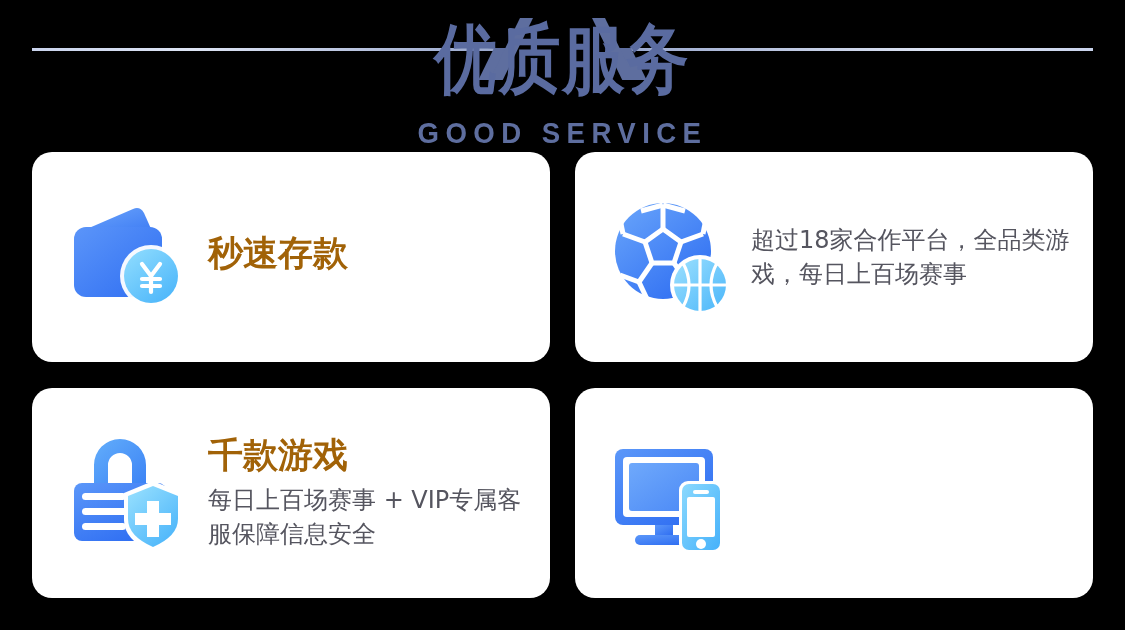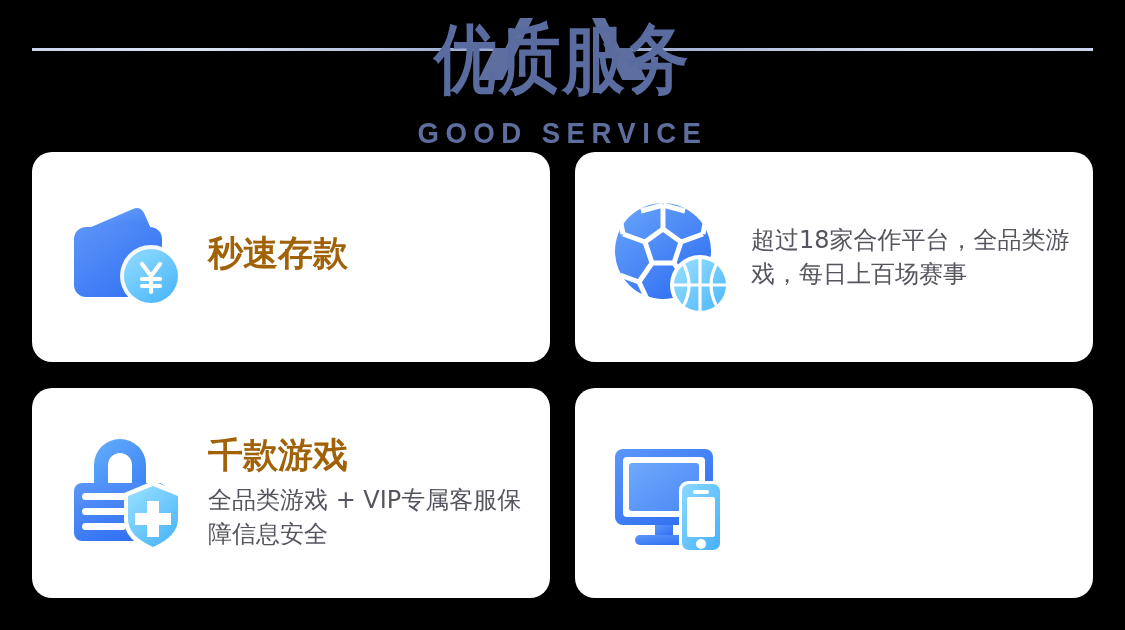--- a/index.html
+++ b/index.html
@@ -308,21 +308,21 @@
         </g>
 
         <path d="M93 56 L122 68 L122 95 Q122 115 93 128 Q64 115 64 95 L64 68 Z" fill="#ffffff"></path>
         <path d="M93 61 L118 71 L118 94 Q118 111 93 122 Q68 111 68 94 L68 71 Z" fill="url(#sh)"></path>
 
         <path d="M87 76 L99 76 L99 88 L111 88 L111 100 L99 100 L99 112 L87 112 L87 100 L75 100 L75 88 L87 88 Z" fill="#ffffff"></path>
       </svg>
     </div>
     <div class="card-body">
       <p class="card-title">千款游戏</p>
-      <p class="card-desc">全品类游戏 + VIP专属客服保障信息安全</p>
+      <p class="card-desc">每日上百场赛事 + VIP专属客服保障信息安全</p>
     </div>
   </div>
 
   <div class="card">
     <div class="card-icon">
       <svg viewBox="0 0 136 136" xmlns="http://www.w3.org/2000/svg">
         <defs>
           <linearGradient id="mg" x1="0" y1="0" x2="0.8" y2="1">
             <stop offset="0%" stop-color="#5b97f9"></stop>
             <stop offset="100%" stop-color="#2f6ef2"></stop>

